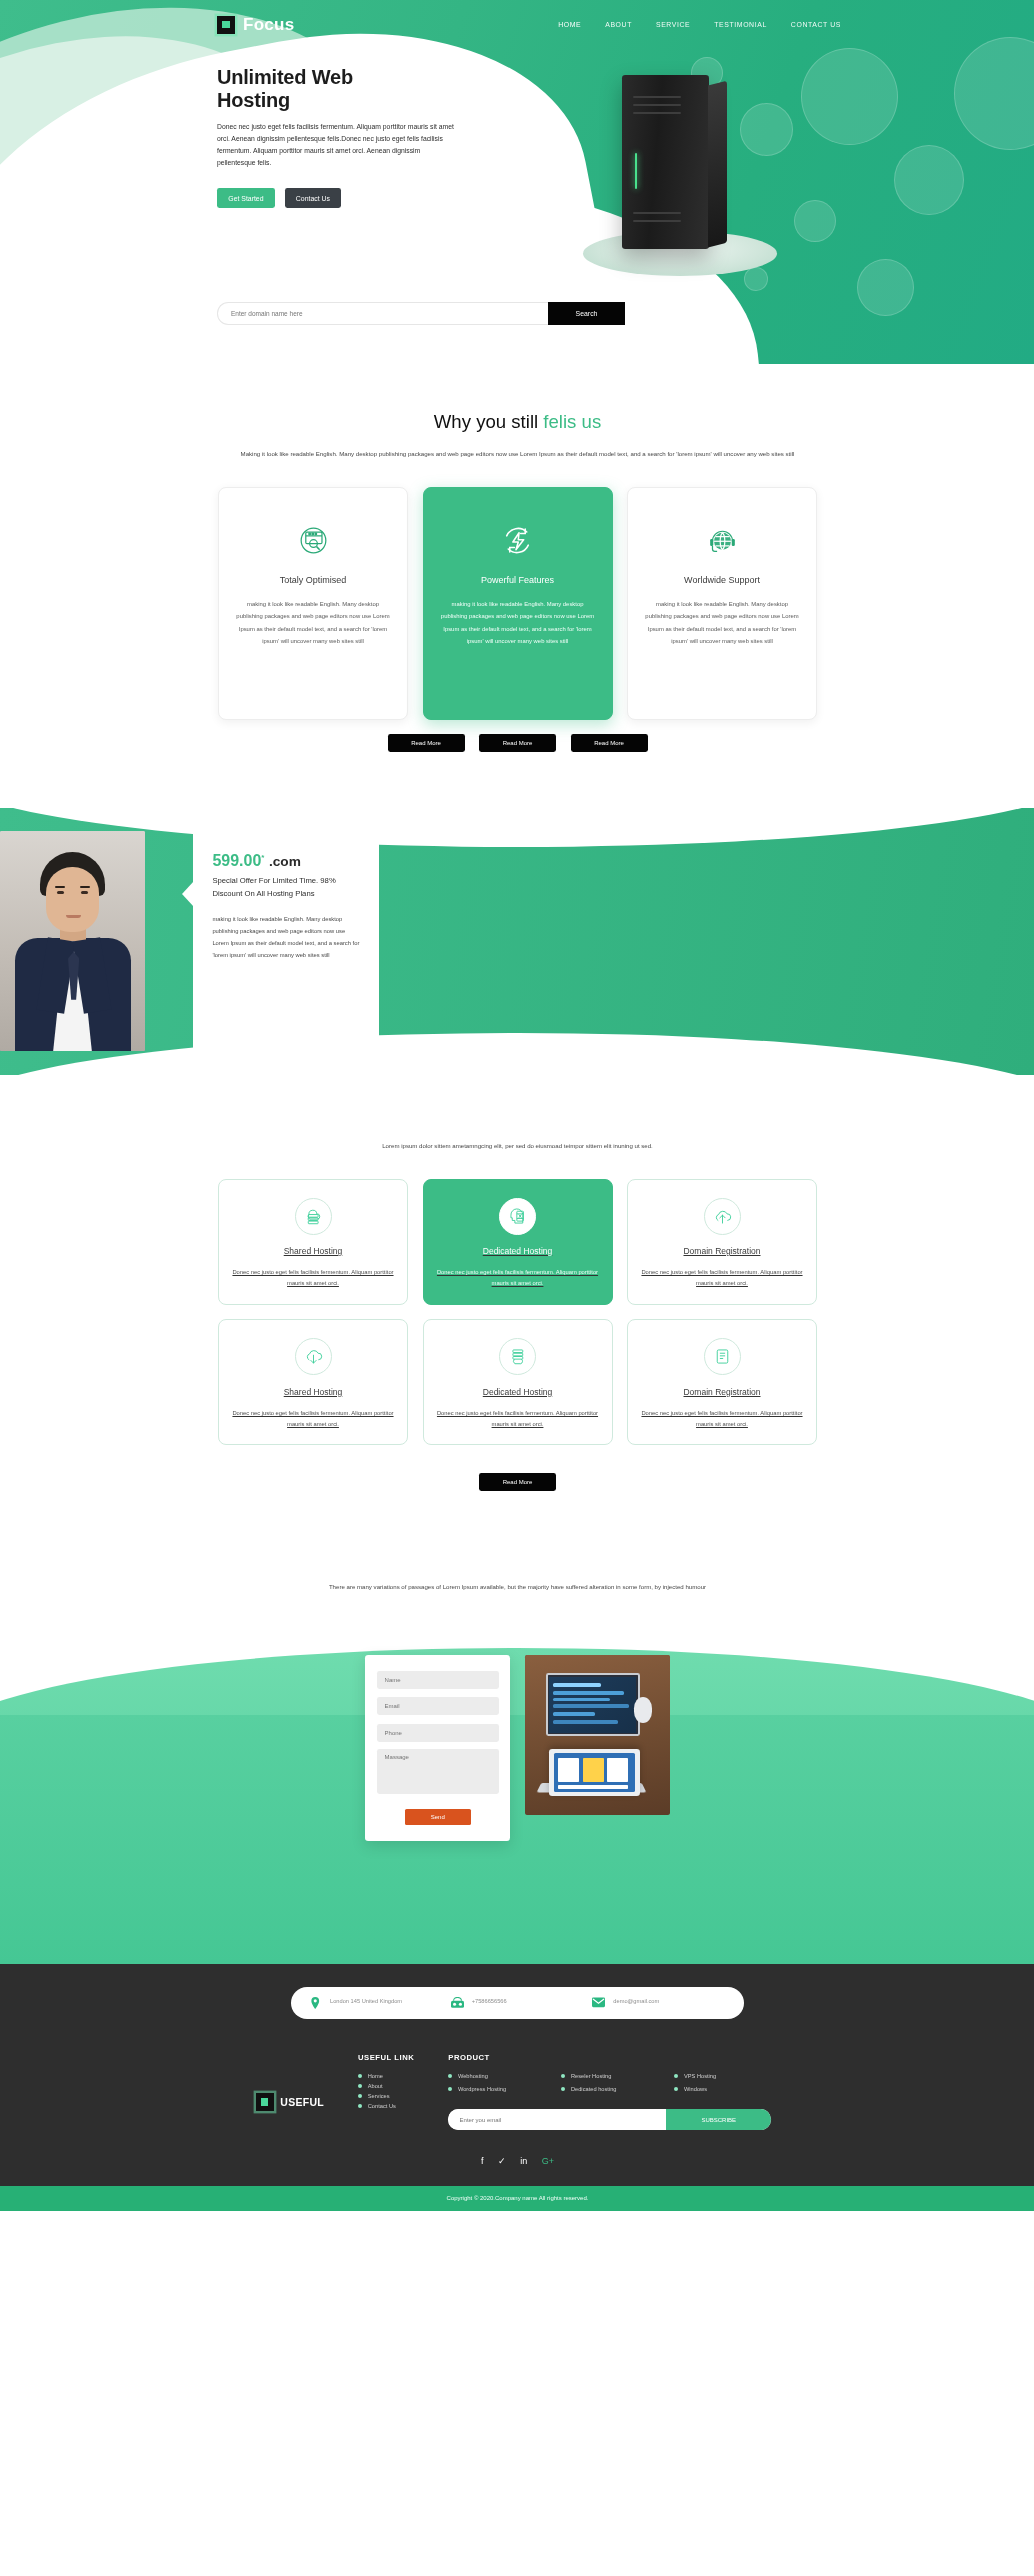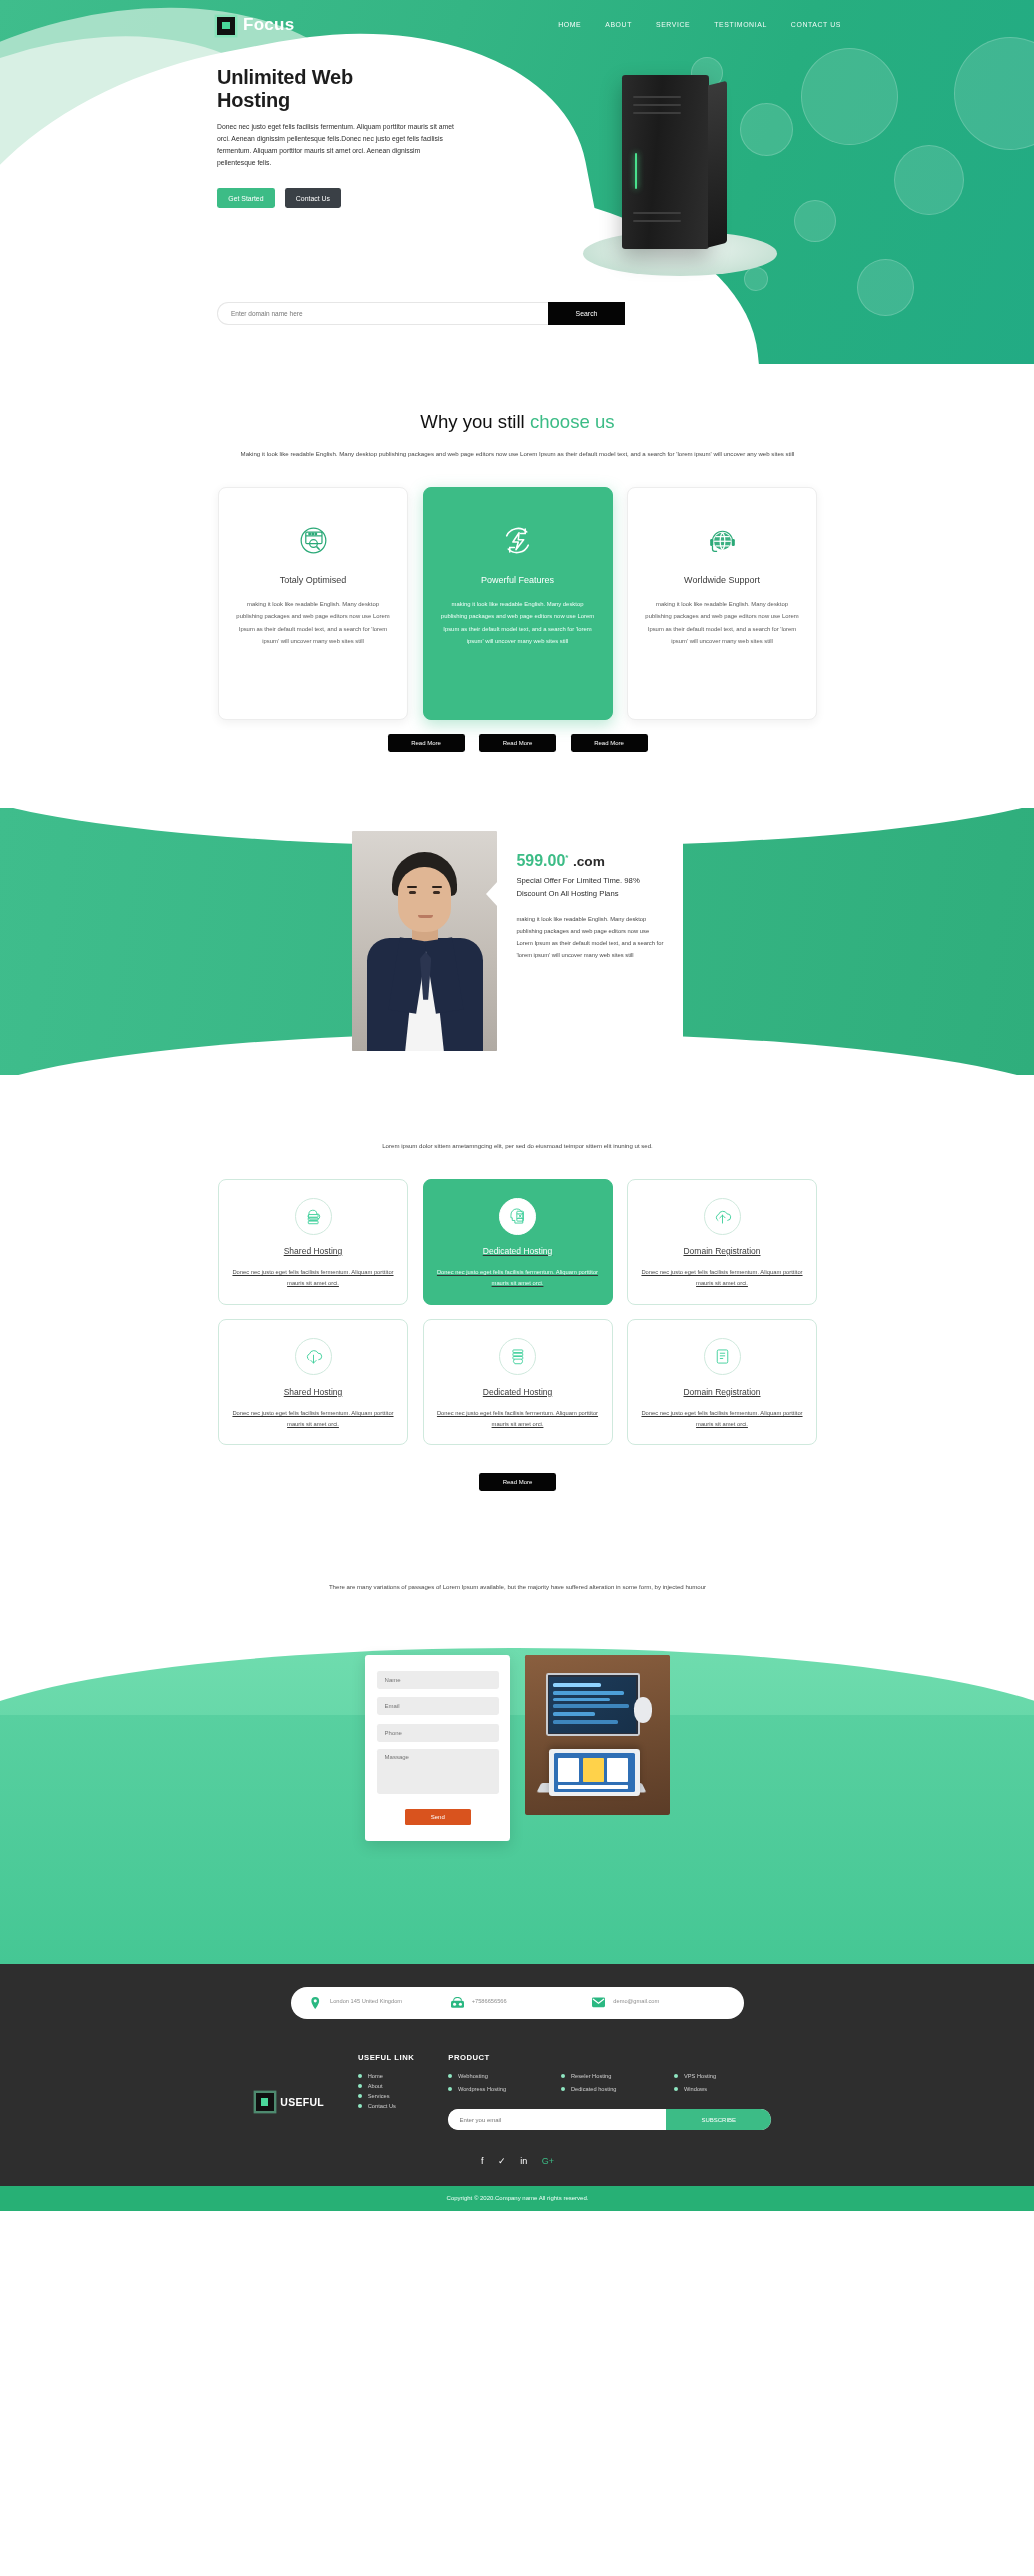--- a/index.html
+++ b/index.html
@@ -55,21 +55,21 @@
   .b5{ width:113px;height:113px; right:-32px; top:37px;}
   .b6{ width:32px;height:32px; right:312px; top:57px;}
   .b7{ width:57px;height:57px; right:121px; top:259px;}
   .b8{ width:24px;height:24px; right:267px; top:267px;}
 
   .nav {
     position:relative; z-index:9;
     display:flex; align-items:center;
     padding:14.5px 194px 0 217px;
   }
-  .logo-wrap { display:flex; align-items:flex-end; gap:8px; }
+  .logo-wrap { display:flex; align-items:center; gap:8px; }
   .logo-mark {
     width:18px;height:18px;background:#111;border:1.6px solid #111;
     display:flex;align-items:center;justify-content:center;
     box-shadow:0 0 0 2.4px rgba(110,230,175,.55);
   }
   .logo-mark i { display:block;width:7.3px;height:7.3px;background:#4ad89b;}
   .logo-text { color:#fff; font-size:17px; font-weight:bold; letter-spacing:0.3px; }
   .nav-links { margin-left:auto; display:flex; gap:24px; }
   .nav-links a {
     color:#f2fbf7; font-size:6.9px; letter-spacing:0.6px;
@@ -166,21 +166,21 @@
     background:linear-gradient(100deg,#3fbd8c,#2fae7c);
   }
   .offer-wave-top{
     position:absolute; top:-34px; left:-5%; width:110%; height:73px;
     background:#ffffff; border-radius:0 0 50% 50%/0 0 100% 100%;
   }
   .offer-wave-bot{
     position:absolute; bottom:-39px; left:-5%; width:110%; height:81px;
     background:#ffffff; border-radius:50% 50% 0 0/100% 100% 0 0;
   }
-  .offer-inner { position:relative; z-index:4; display:flex; justify-content:center; padding-top:22.6px; }
+  .offer-inner { position:relative; z-index:4; display:flex; justify-content:flex-start; padding-top:22.6px;gap:48px; }
   .offer-photo {
     width:145px; height:220px; border-radius:1.6px; overflow:hidden; position:relative;
     background:linear-gradient(160deg,#cfcfcf,#9e9e9e);
   }
   .ph-bg{position:absolute;inset:0;background:linear-gradient(180deg,#d9d5d0 0%,#c3bdb6 55%,#b0aaa3 100%);}
   .ph-hair{position:absolute;left:40px;top:21px;width:65px;height:44px;background:#23201d;border-radius:34px 34px 6.5px 6.5px;}
   .ph-face{position:absolute;left:46px;top:36px;width:53px;height:65px;background:#e0b694;border-radius:26px 26px 24px 24px;}
   .ph-eyeL{position:absolute;left:57px;top:60px;width:7.3px;height:3.2px;background:#3b2b22;border-radius:2.4px;}
   .ph-eyeR{position:absolute;left:81px;top:60px;width:7.3px;height:3.2px;background:#3b2b22;border-radius:2.4px;}
   .ph-brow{position:absolute;width:9.7px;height:2.4px;background:#2b2019;border-radius:1.6px;}
@@ -365,21 +365,21 @@
     </div>
 
     <div class="search-row">
       <input class="search-input" placeholder="Enter domain name here" style="">
       <button class="search-btn">Search</button>
     </div>
   </section>
 
   <section class="why sec">
     <h2 class="sec-title">
-      <span>Why you still </span><span class="accent">choose us</span>
+      <span>Why you still </span><span class="accent">felis us</span>
     </h2>
     <p class="sec-sub">Making it look like readable English. Many desktop publishing packages and web page editors now use Lorem Ipsum as their default model text, and a search for 'lorem ipsum' will uncover any web sites still</p>
 
     <div class="why-cards">
       <div class="wcard">
         <div class="wicon">
           <svg width="37" height="37" viewBox="0 0 48 48" fill="none" stroke="#2aa977" stroke-width="1.6">
             <circle cx="24" cy="24" r="16"></circle>
             <rect x="14" y="13" width="21" height="15" rx="1.5"></rect>
             <line x1="14" y1="18" x2="35" y2="18"></line>

